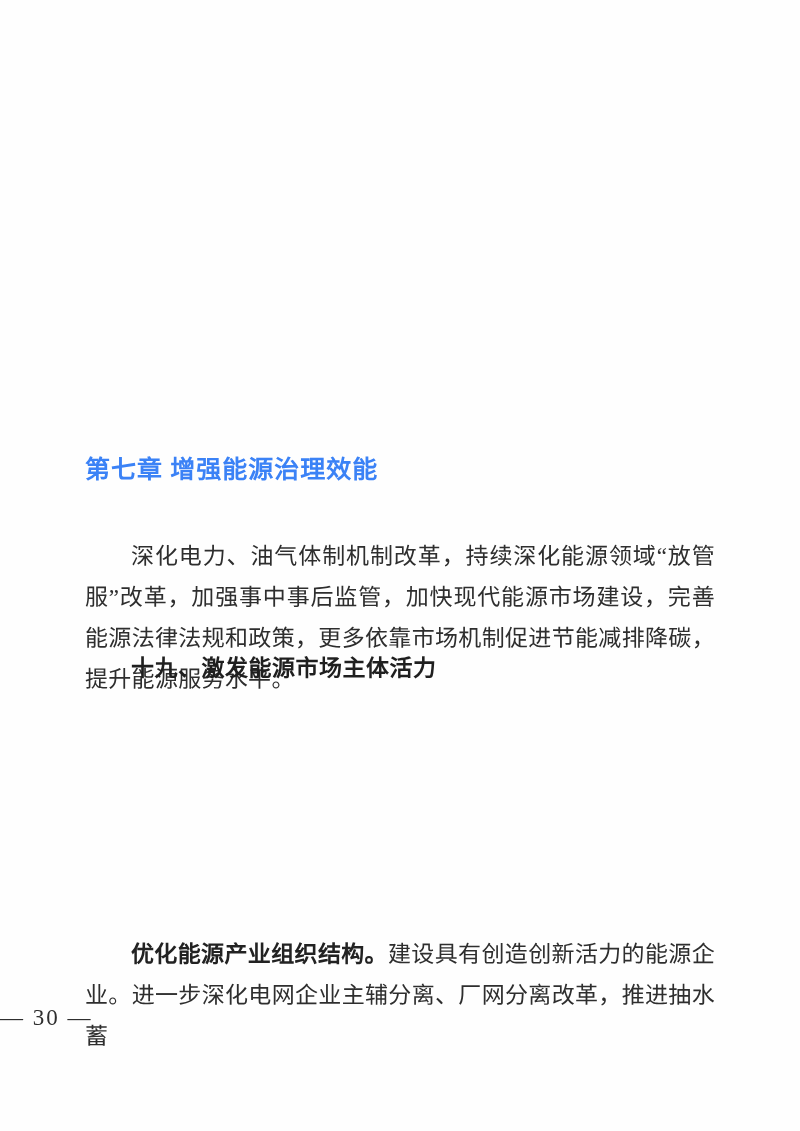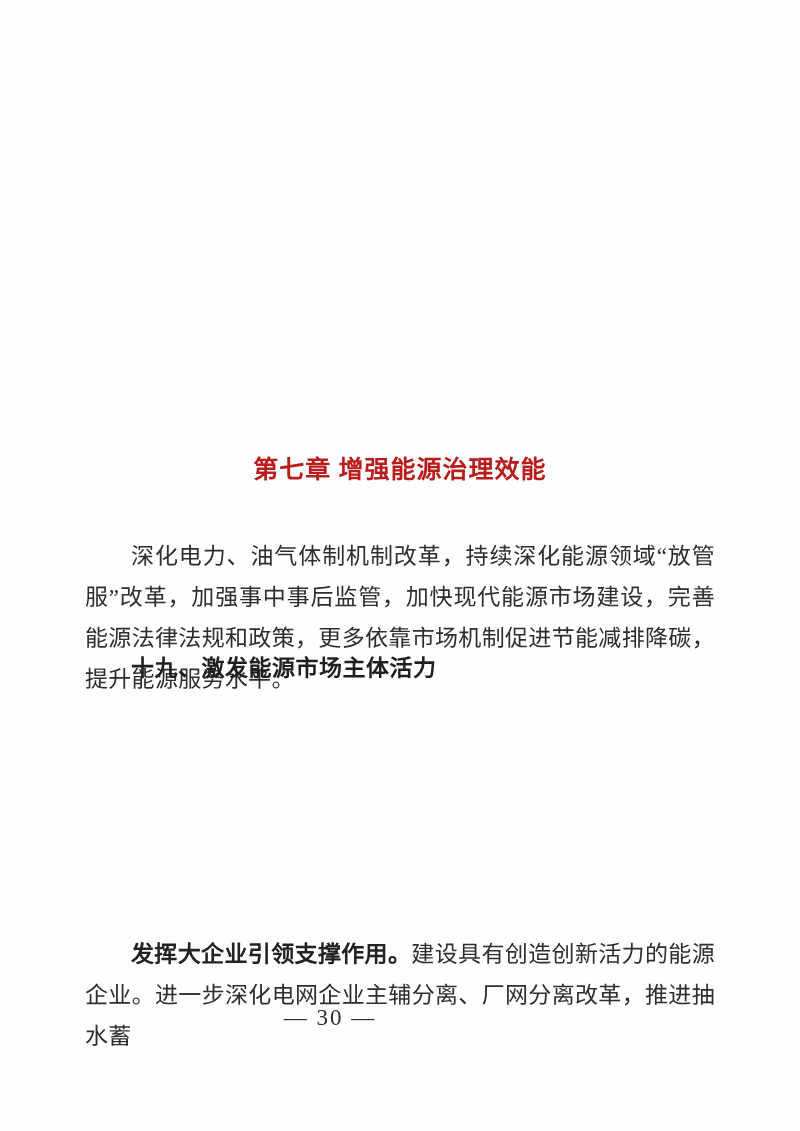--- a/index.html
+++ b/index.html
@@ -31,45 +31,43 @@
     text-indent: 2em;
     letter-spacing: 0.3px;
     color: #2e2e2e;
   }
   p.para .lead {
     font-weight: 700;
     color: #222222;
   }
   .chapter-heading {
     margin: 0;
-    text-align: center;
     font-size: 25px;
     font-weight: 700;
     line-height: 34px;
-    color: #b91c1c;
+    color: #3b82f6;
     letter-spacing: 1px;
     font-family: "Liberation Serif", "DejaVu Serif", serif;
   }
   .section-heading {
     margin: 0;
     font-size: 23px;
     font-weight: 700;
     line-height: 34px;
     text-indent: 2em;
     color: #1f1f1f;
     letter-spacing: 0.5px;
     font-family: "Liberation Sans", "DejaVu Sans", sans-serif;
   }
   .p3 { line-height: 40px; }
   .p4 { line-height: 41px; }
   .footer {
     position: absolute;
     left: 0;
     width: 660px;
-    text-align: center;
     font-size: 23px;
     line-height: 30px;
     color: #2e2e2e;
     letter-spacing: 2px;
   }
 </style>
 </head>
 <body>
 
 <div class="page">
@@ -82,18 +80,18 @@
   <div class="block" style="top: 496px; margin-top: 40px;">
     <p class="para">深化电力、油气体制机制改革，持续深化能源领域“放管服”改革，加强事中事后监管，加快现代能源市场建设，完善能源法律法规和政策，更多依靠市场机制促进节能减排降碳，提升能源服务水平。</p>
   </div>
 
   <div class="block" style="top: 651px;">
     <h2 class="section-heading">十九、激发能源市场主体活力</h2>
   </div>
 
 
   <div class="block" style="top: 934px;">
-    <p class="para p4"><span class="lead">发挥大企业引领支撑作用。</span><span>建设具有创造创新活力的能源企业。进一步深化电网企业主辅分离、厂网分离改革，推进抽水蓄</span></p>
+    <p class="para p4"><span class="lead">优化能源产业组织结构。</span><span>建设具有创造创新活力的能源企业。进一步深化电网企业主辅分离、厂网分离改革，推进抽水蓄</span></p>
   </div>
 
   <div class="footer" style="top: 1003px;">— 30 —</div>
 
 </div>
 
 </body></html>

